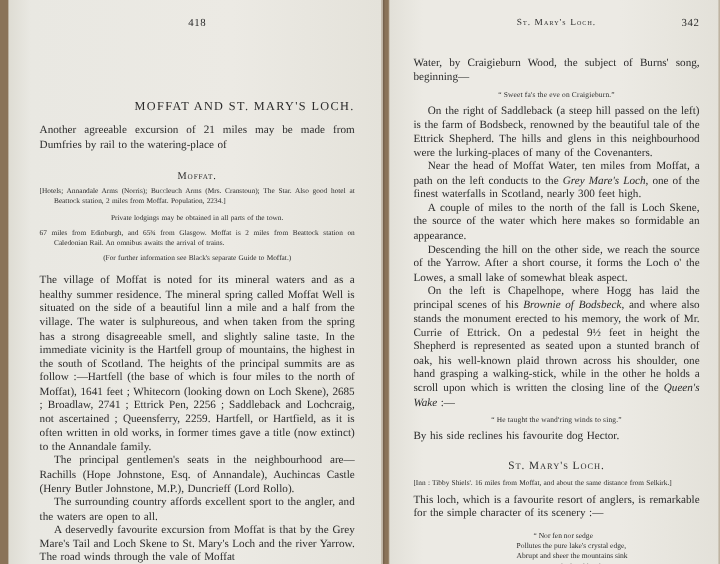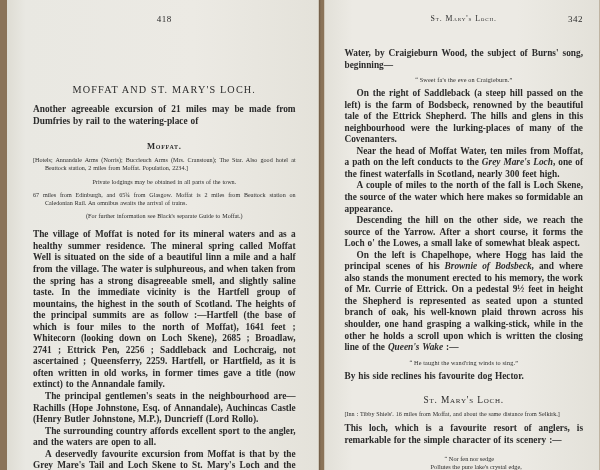--- a/index.html
+++ b/index.html
@@ -86,27 +86,27 @@
     left: 50%;
     transform: translateX(-50%);
     font-variant: small-caps;
     font-size: 7.8px;
   }
 
   
   h1.chapter {
     font-size: 10.2px;
     font-weight: normal;
-    text-align: center;
+    text-align: right;
     letter-spacing: 1.15px;
     margin: 50px 0 0 0;
   }
   h2.section {
     font-size: 8.6px;
-    font-weight: bold;
+    font-weight: normal;
     text-align: center;
     font-variant: small-caps;
     letter-spacing: 0.7px;
     margin: 14px 0 0 0;
   }
   h2.section-r {
     font-size: 9.4px;
     font-weight: normal;
     text-align: center;
     font-variant: small-caps;
@@ -115,21 +115,20 @@
   }
 
   
   p.body {
     font-size: 9.3px;
     line-height: 11.55px;
     text-align: justify;
     text-align-last: left;
     margin: 0;
     word-spacing: 0.6px;
-    font-weight: bold;
   }
   p.body.indent { text-indent: 12px; }
   p.lead { margin-top: 9px; }
   p.gap { margin-top: 5px; }
 
   
   p.note {
     font-size: 6.1px;
     line-height: 8.2px;
     text-align: justify;

